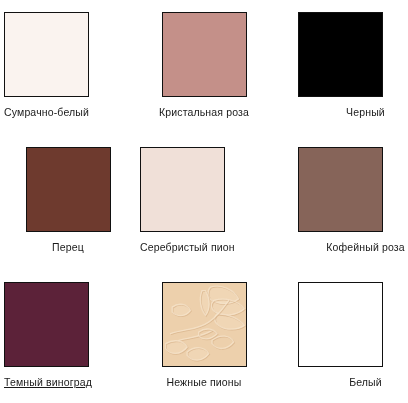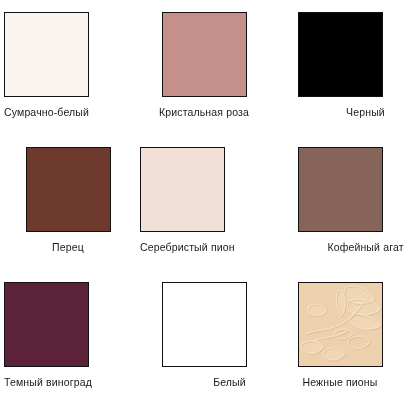--- a/index.html
+++ b/index.html
@@ -88,29 +88,25 @@
     <div class="swatch-cell col-1">
       <div class="swatch-chip" style="background-color: rgb(110, 58, 46); border-color: rgb(17, 17, 17);"></div>
       <div class="swatch-label" style="color: rgb(26, 26, 26);">Перец</div>
     </div>
     <div class="swatch-cell col-0">
       <div class="swatch-chip" style="background-color: rgb(240, 224, 216); border-color: rgb(17, 17, 17);"></div>
       <div class="swatch-label" style="color: rgb(26, 26, 26);">Серебристый пион</div>
     </div>
     <div class="swatch-cell col-2">
       <div class="swatch-chip" style="background-color: rgb(134, 100, 89); border-color: rgb(17, 17, 17);"></div>
-      <div class="swatch-label" style="color: rgb(26, 26, 26);">Кофейный агат</div>
+      <div class="swatch-label" style="color: rgb(26, 26, 26);">Кофейный роза</div>
     </div>
     <div class="swatch-cell col-0">
       <div class="swatch-chip" style="background-color: rgb(92, 34, 57); border-color: rgb(17, 17, 17);"></div>
-      <div class="swatch-label" style="color: rgb(26, 26, 26);">Темный виноград</div>
-    </div>
-    <div class="swatch-cell col-2">
-      <div class="swatch-chip" style="background-color: rgb(255, 255, 255); border-color: rgb(17, 17, 17);"></div>
-      <div class="swatch-label" style="color: rgb(26, 26, 26);">Белый</div>
+      <div class="swatch-label" style="color: rgb(26, 26, 26); text-decoration: underline;">Темный виноград</div>
     </div>
     <div class="swatch-cell col-1">
       <div class="swatch-chip" style="background-color: rgb(237, 208, 172); border-color: rgb(17, 17, 17);">
         <div class="floral-overlay">
           <svg viewBox="0 0 100 100" preserveAspectRatio="none">
             <path d="M30,84 C40,76 52,78 56,86 C48,96 36,96 30,88 Z" fill="#F7E6CE" fill-opacity="0.28" stroke="none"></path>
             <path d="M4,74 C14,68 26,70 30,78 C22,88 10,88 4,80 Z" fill="#F7E6CE" fill-opacity="0.28" stroke="none"></path>
             <path d="M12,30 C20,24 30,26 34,34 C28,42 18,42 12,36 Z" fill="#F7E6CE" fill-opacity="0.28" stroke="none"></path>
             <path d="M66,38 C80,38 93,44 99,52 C90,58 76,58 68,52 C62,48 62,42 66,38 Z" fill="#F7E6CE" fill-opacity="0.28" stroke="none"></path>
             <path d="M52,10 C58,20 58,32 52,40 C46,32 44,20 48,10 Z" fill="#F7E6CE" fill-opacity="0.28" stroke="none"></path>
@@ -136,13 +132,17 @@
             <path d="M30,84 C40,76 52,78 56,86 C48,96 36,96 30,88 Z" fill="none" stroke="#F7E6CE" stroke-width="1.6" stroke-opacity="0.75" stroke-linecap="round" transform="translate(-0.9,-0.9)"></path>
             <path d="M60,70 C70,62 82,64 86,72 C78,82 66,82 60,74 Z" fill="none" stroke="#D2A97F" stroke-width="1.5" stroke-opacity="0.55" stroke-linecap="round"></path>
             <path d="M60,70 C70,62 82,64 86,72 C78,82 66,82 60,74 Z" fill="none" stroke="#F7E6CE" stroke-width="1.6" stroke-opacity="0.75" stroke-linecap="round" transform="translate(-0.9,-0.9)"></path>
             <path d="M44,60 C52,54 62,56 66,62 C58,70 48,70 44,64 Z" fill="none" stroke="#D2A97F" stroke-width="1.5" stroke-opacity="0.55" stroke-linecap="round"></path>
             <path d="M44,60 C52,54 62,56 66,62 C58,70 48,70 44,64 Z" fill="none" stroke="#F7E6CE" stroke-width="1.6" stroke-opacity="0.75" stroke-linecap="round" transform="translate(-0.9,-0.9)"></path>
           </svg>
         </div>
       </div>
       <div class="swatch-label" style="color: rgb(26, 26, 26);">Нежные пионы</div>
     </div>
+    <div class="swatch-cell col-2">
+      <div class="swatch-chip" style="background-color: rgb(255, 255, 255); border-color: rgb(17, 17, 17);"></div>
+      <div class="swatch-label" style="color: rgb(26, 26, 26);">Белый</div>
+    </div>
   </div>
 
 </body></html>

